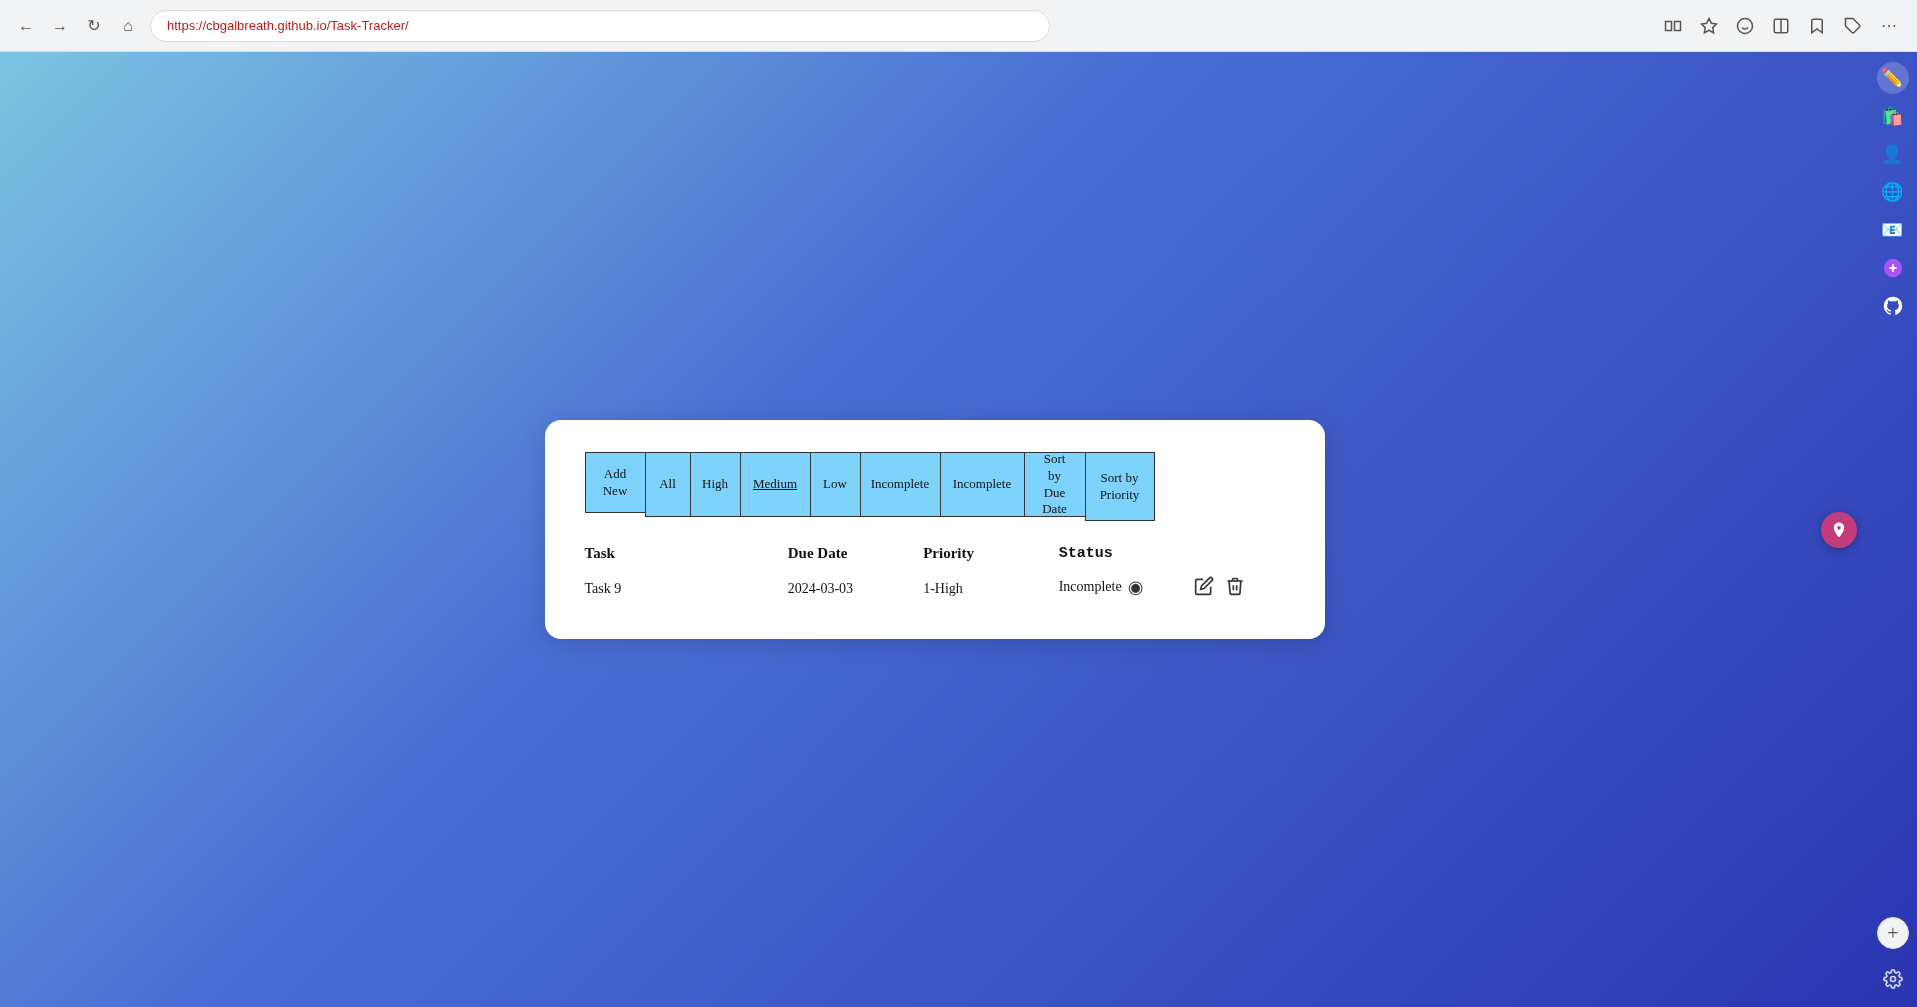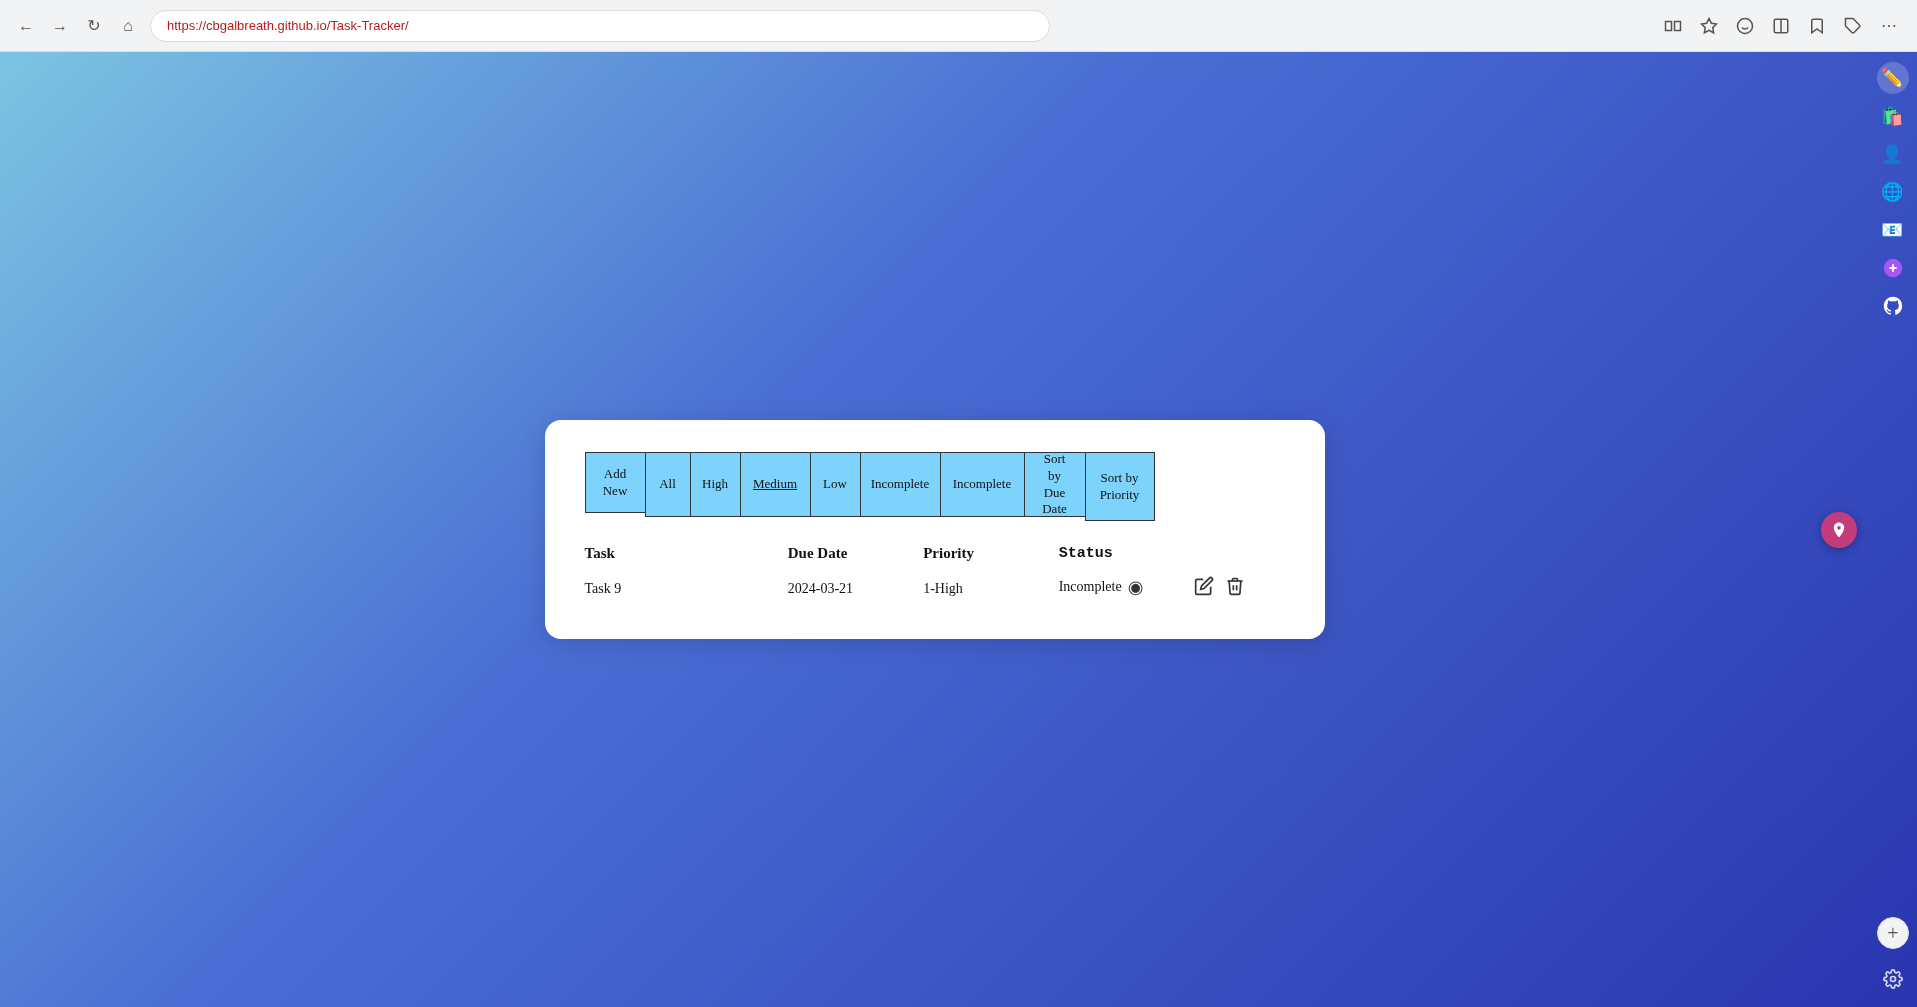--- a/index.html
+++ b/index.html
@@ -254,21 +254,21 @@
             <span>Due Date</span>
           </th>
           <th style="width:120px;">Priority</th>
           <th style="width:120px;font-family:Liberation Mono, monospace;">Status</th>
           <th style="width:80px;"></th>
         </tr>
       </thead>
       <tbody>
         <tr>
           <td>Task 9</td>
-          <td>2024-03-21</td>
+          <td>2024-03-03</td>
           <td>1-High</td>
           <td style="display:flex; align-items:center; gap:6px;">
             <span>Incomplete</span>
             <span style="cursor:pointer; font-size:18px; color:#333;">◉</span>
           </td>
           <td>
             <span class="action-icon" title="Edit">
               <svg width="20" height="20" viewBox="0 0 24 24" fill="none" stroke="#333" stroke-width="2">
                 <path d="M11 4H4a2 2 0 0 0-2 2v14a2 2 0 0 0 2 2h14a2 2 0 0 0 2-2v-7"></path>
                 <path d="M18.5 2.5a2.121 2.121 0 0 1 3 3L12 15l-4 1 1-4 9.5-9.5z"></path>

